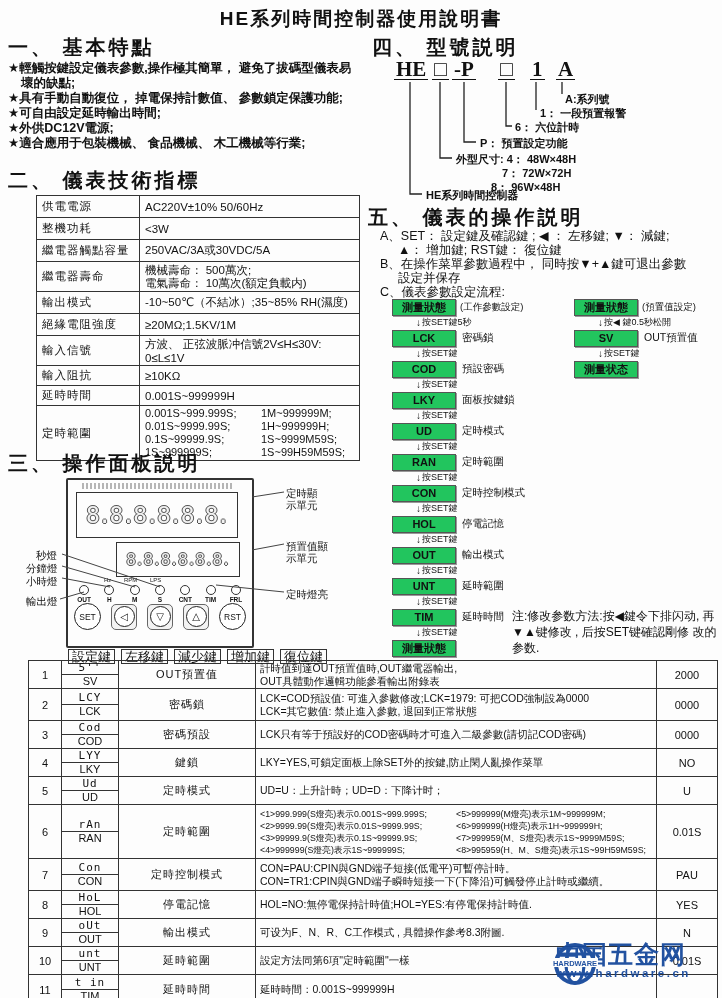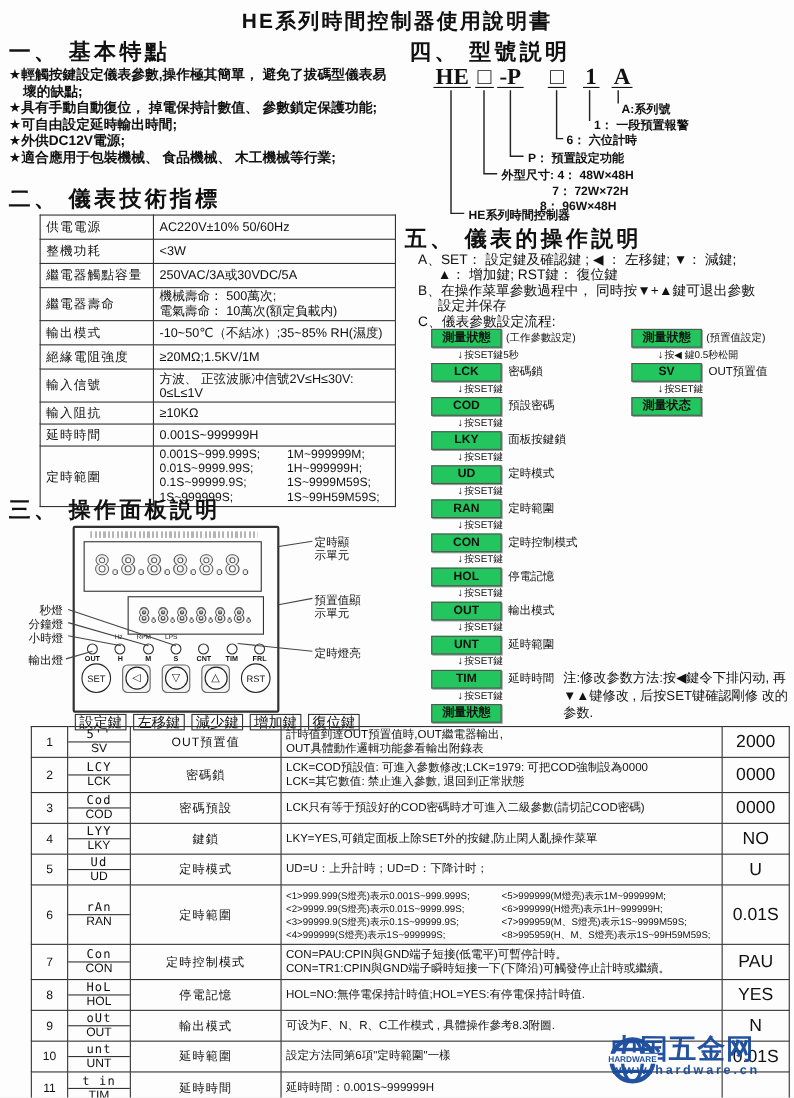--- a/index.html
+++ b/index.html
@@ -62,21 +62,21 @@
   .fnotetext{font-size:12px;line-height:16px;width:210px;}
   
   .params{width:666px;table-layout:fixed;}
   .params td{border:1px solid #333;padding:0 4px;vertical-align:middle;font-size:11px;}
   .params .no{width:24px;text-align:center;font-size:11px;}
   .params .codec{width:56px;padding:0;text-align:center;}
   .codec .s7{font-family:"DejaVu Sans Mono",monospace;font-size:11px;letter-spacing:1px;border-bottom:1px solid #333;line-height:13px;}
   .codec .nm{font-size:11px;line-height:13px;}
   .params .pn{width:128px;text-align:center;letter-spacing:1px;}
   .params .ds{width:392px;font-size:10.5px;line-height:12.5px;}
-  .params .df{width:52px;text-align:center;font-size:16px;}
+  .params .df{width:52px;text-align:center;font-size:11px;}
   .r6flex{display:flex;}
   .r6flex span{white-space:pre-line;font-size:8.8px;line-height:12px;}
   .r6flex span:first-child{width:196px;}
   
   .wm{left:552px;top:941px;display:flex;align-items:flex-start;z-index:5;opacity:.95;}
   .wmtext .cn{font-size:25px;font-weight:bold;letter-spacing:1px;line-height:26px;}
   .wmtext .url{font-size:11.5px;font-weight:bold;letter-spacing:2.5px;}
   svg{position:absolute;left:0;top:0;overflow:visible;}
 </style>
 </head>

